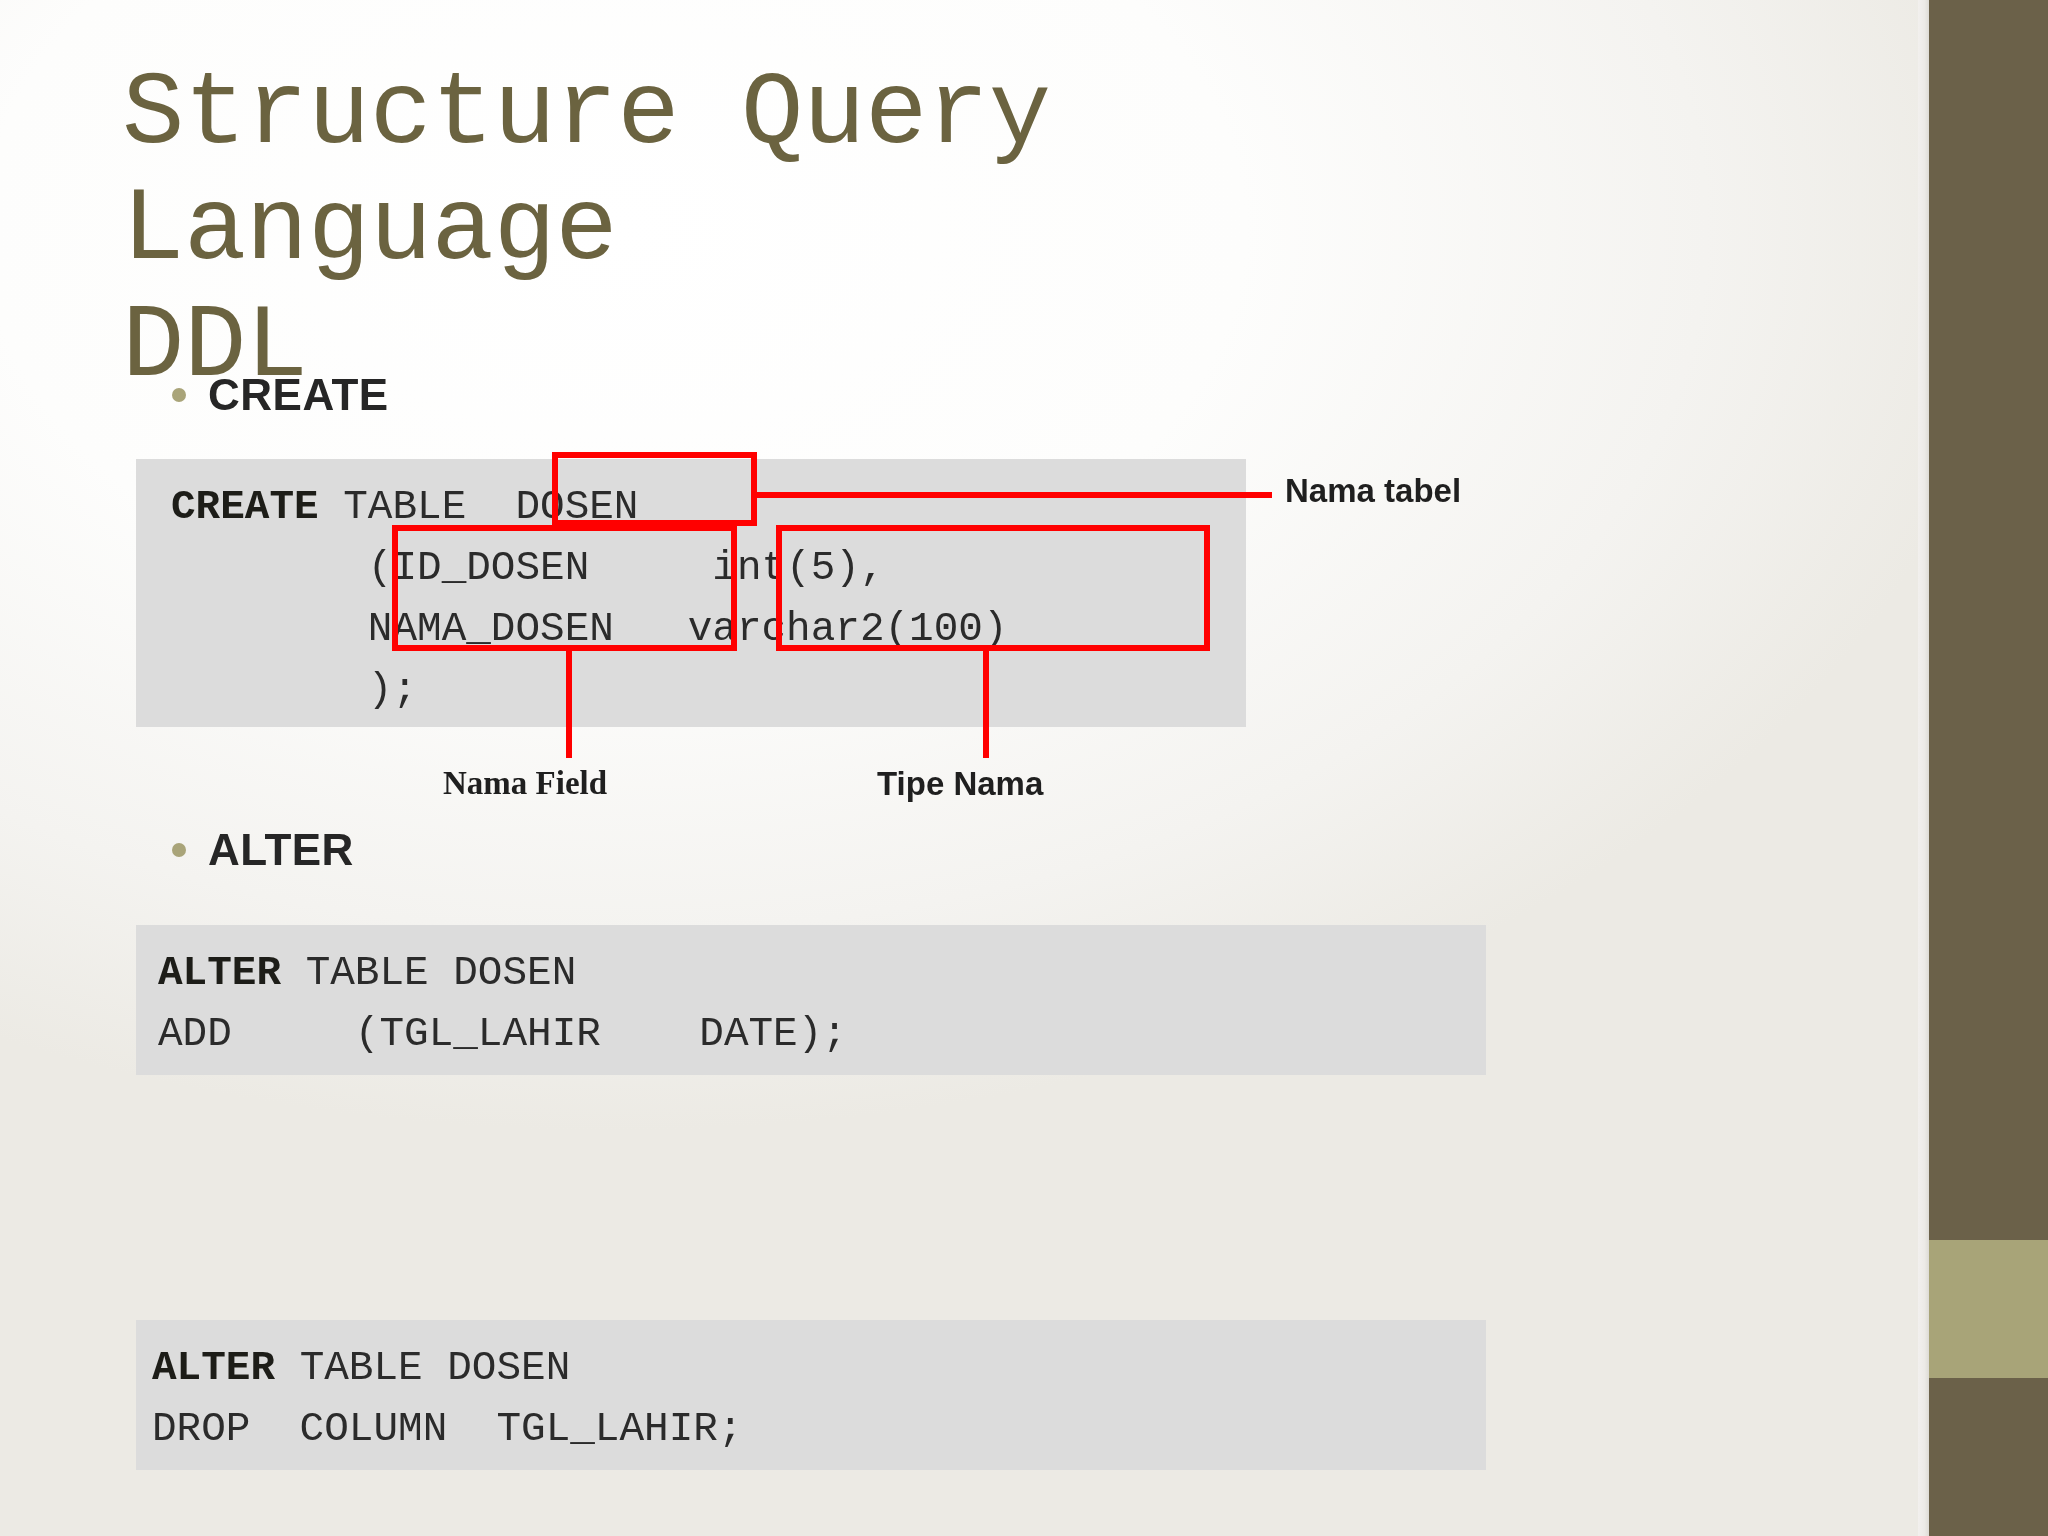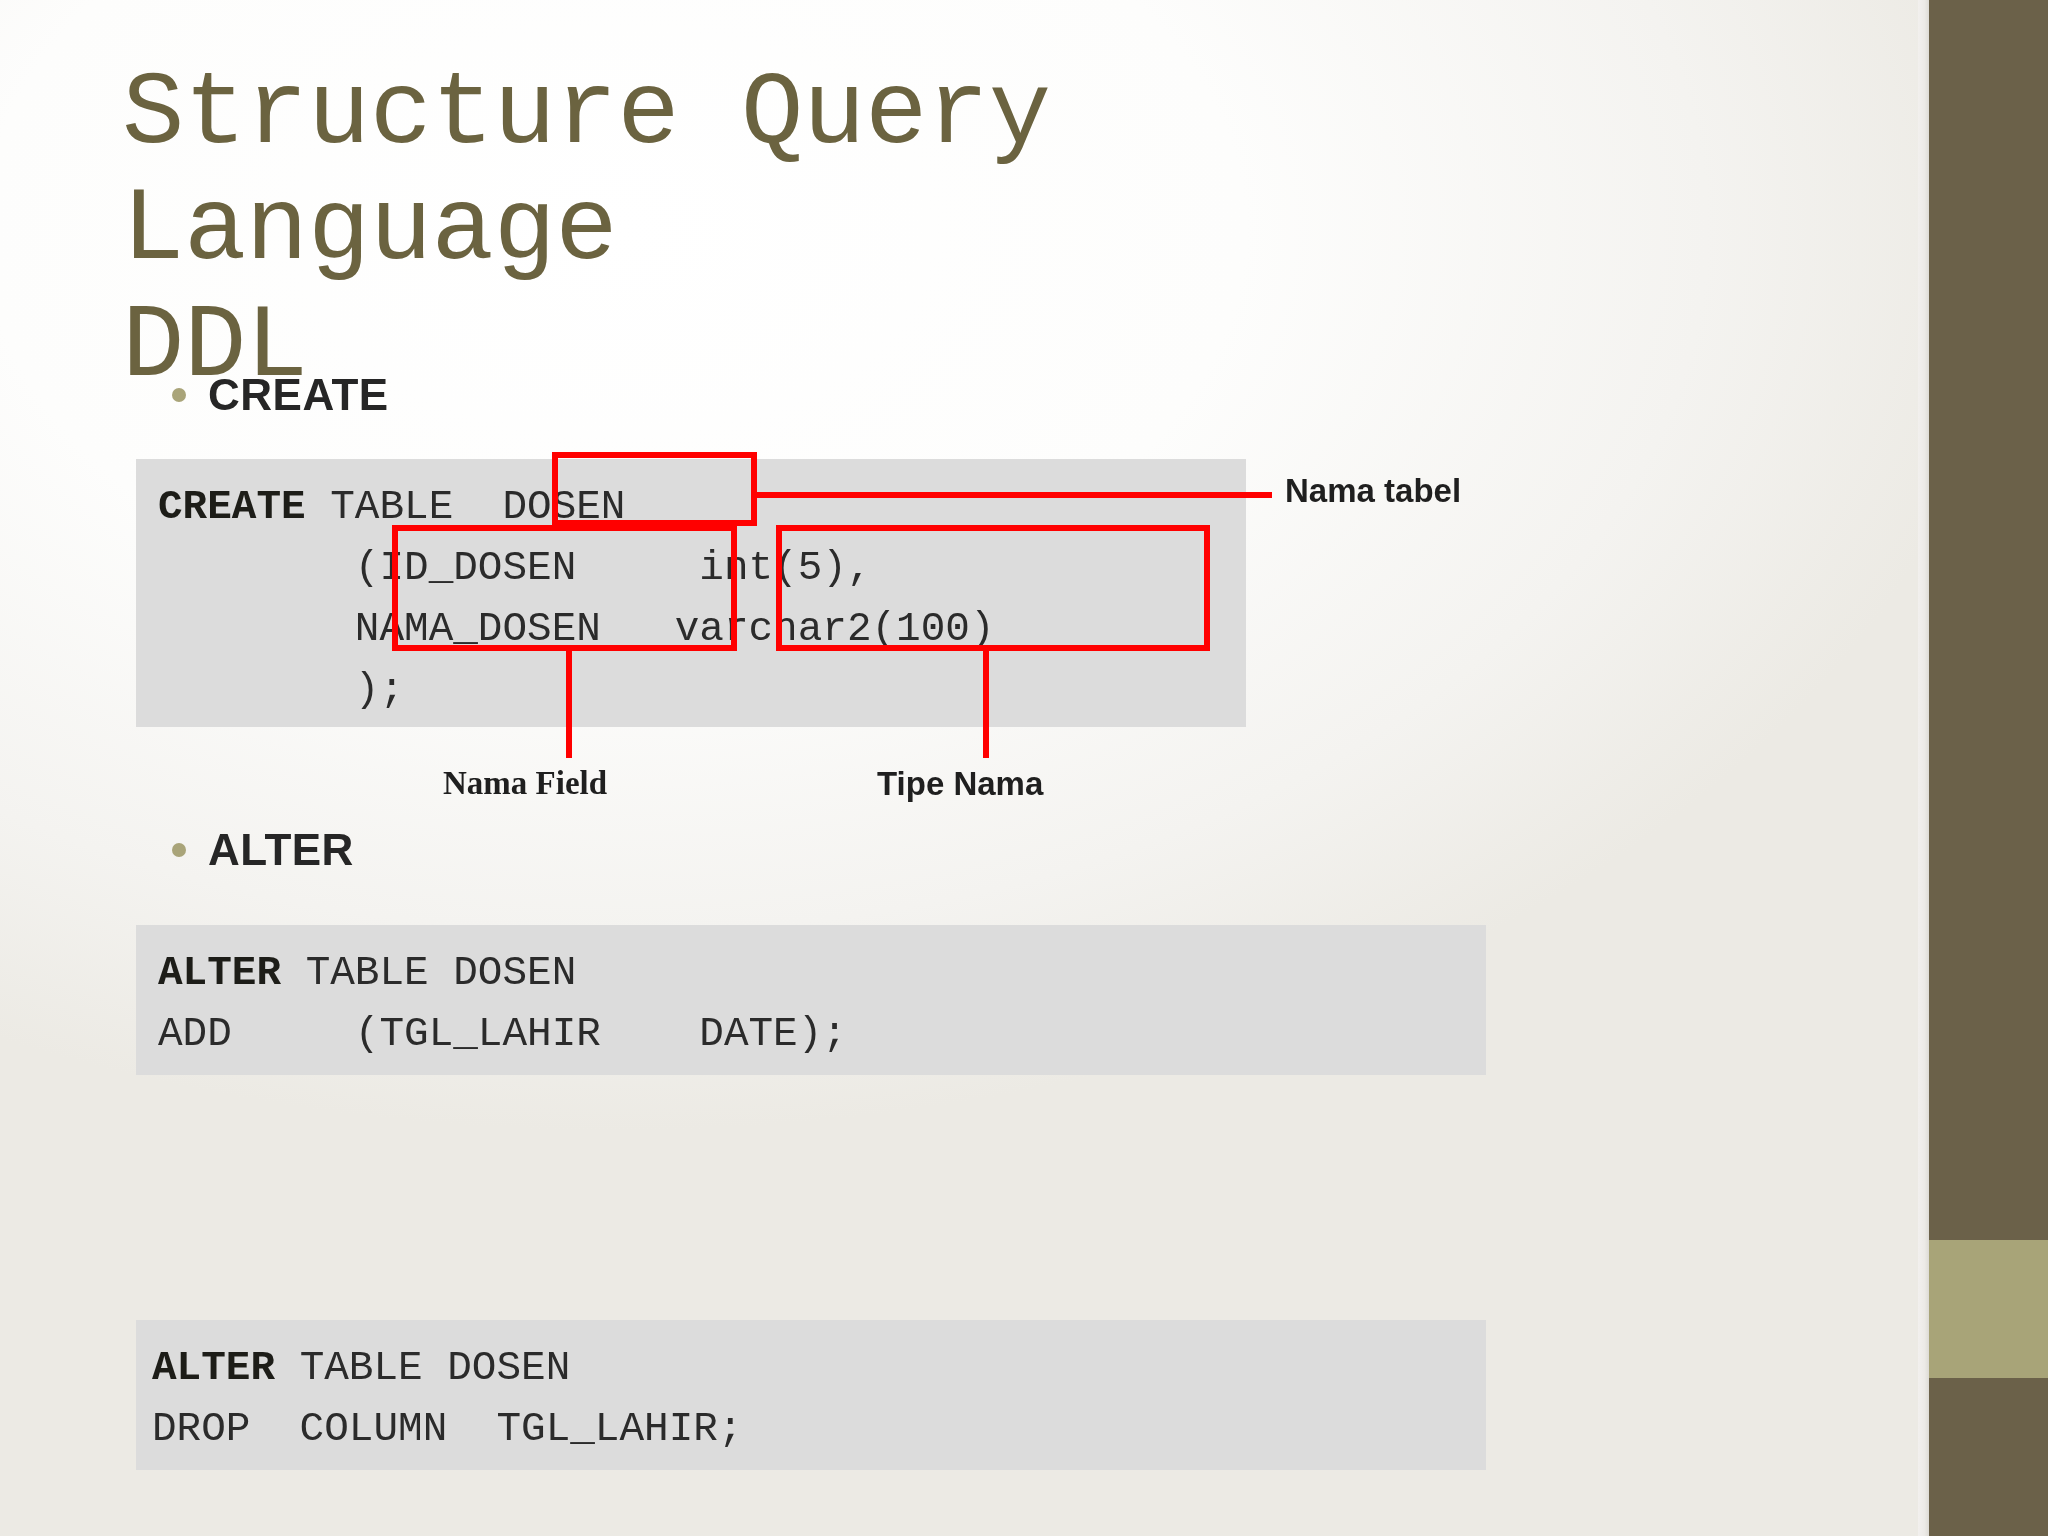--- a/index.html
+++ b/index.html
@@ -101,21 +101,21 @@
   .code-block .kw {
     font-weight: bold;
     color: #1d1d18;
   }
 
   #code-create {
     left: 136px;
     top: 459px;
     width: 1110px;
     height: 268px;
-    padding: 18px 0 0 22px;
+    padding: 18px 0 0 35px;
   }
   #code-alter-1 {
     left: 136px;
     top: 925px;
     width: 1350px;
     height: 150px;
     padding: 18px 0 8px 22px;
   }
   #code-alter-2 {
     left: 136px;

